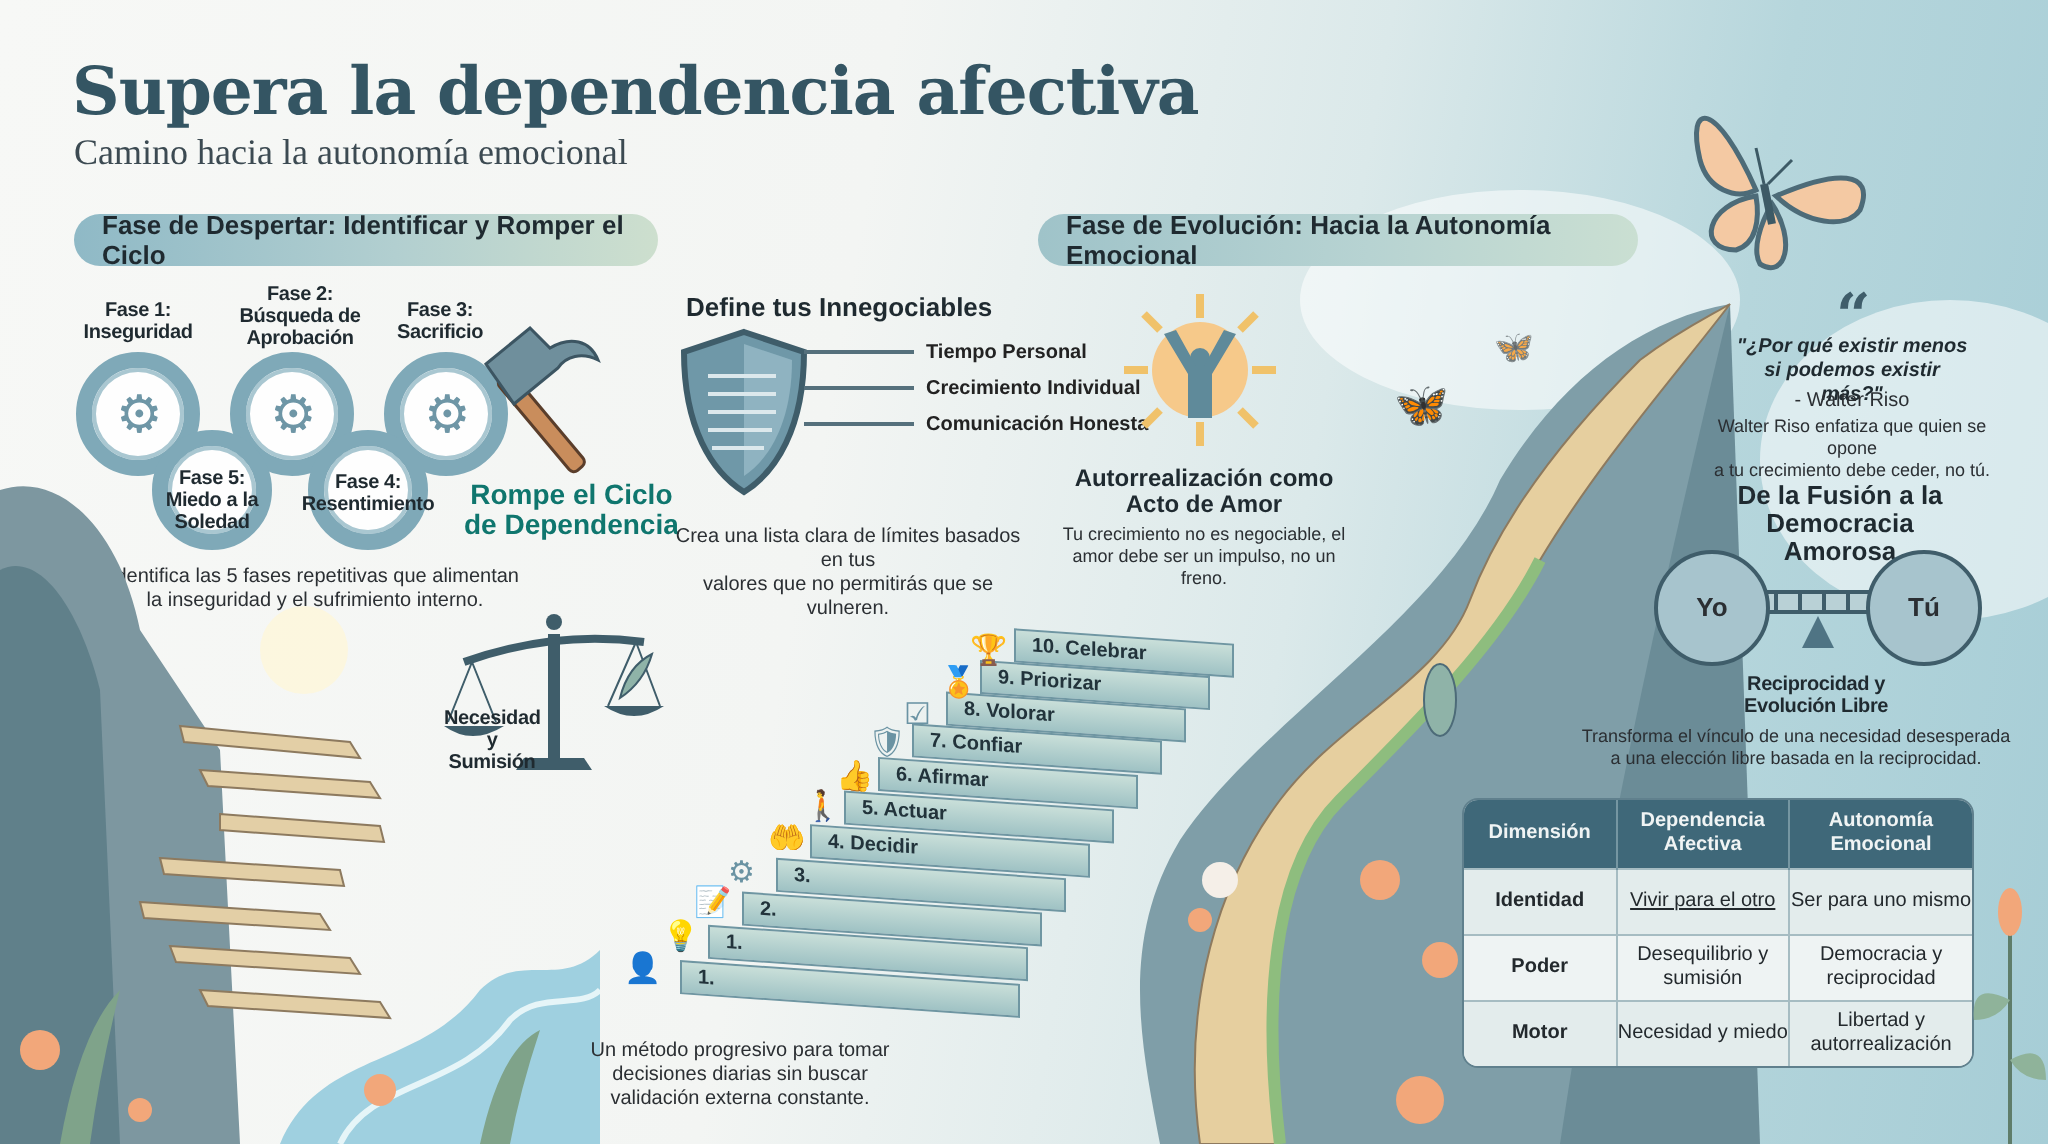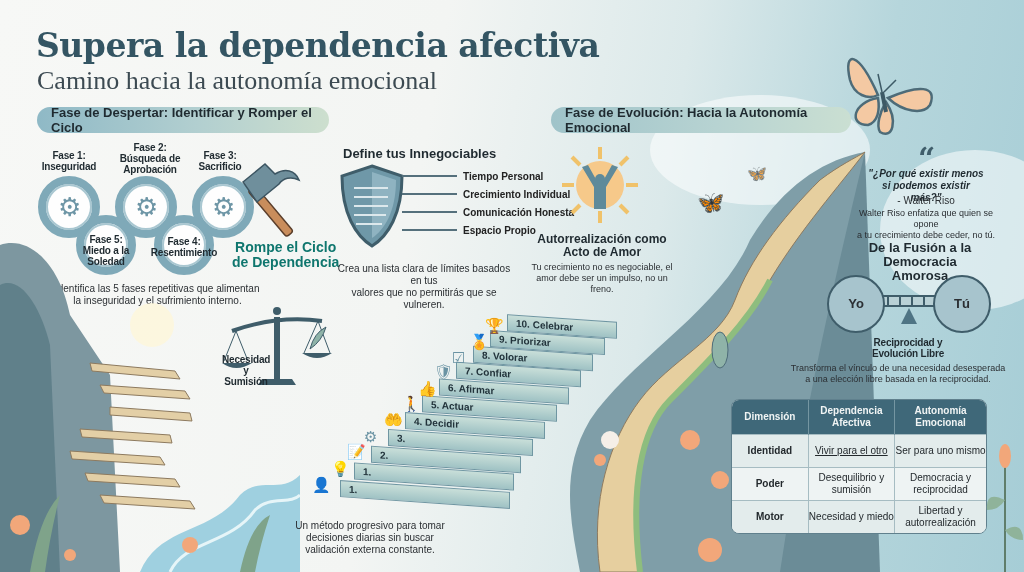--- a/index.html
+++ b/index.html
@@ -15,31 +15,31 @@
 
   
   .title {
     left: 36px; top: 26px;
     font-family: "DejaVu Serif", "Liberation Serif", serif;
     font-weight: bold; font-size: 33px; color: #345563; letter-spacing: -0.5px;
   }
   .subtitle {
     left: 37px; top: 66px;
     font-family: "Liberation Serif", "DejaVu Serif", serif;
-    font-size: 26px; color: #3c4a52;
+    font-size: 18px; color: #3c4a52;
   }
   .pill {
     height: 26px; border-radius: 13px;
     font-size: 13px; font-weight: bold; color: #1f2a30;
     display:flex; align-items:center; padding: 0 14px;
     font-family: "Liberation Sans", sans-serif;
   }
   .pill-left { left: 37px; top: 107px; width: 292px;
     background: linear-gradient(90deg, #8fb9c6 0%, #b2cfd0 55%, #cddfce 100%); }
-  .pill-right { left: 551px; top: 107px; width: 300px;
+  .pill-right { left: 519px; top: 107px; width: 300px;
     background: linear-gradient(90deg, #9fc3c9 0%, #b7d3d2 55%, #cadfd2 100%); }
 
   .lbl { font-weight: bold; font-size: 10px; line-height: 11px; text-align:center; color:#1f2a30;
          font-family: "Liberation Sans", sans-serif; letter-spacing:-0.2px; }
   .small { font-size: 10px; line-height: 12px; text-align:center; color:#2b2f33; }
 
   
   .ring { position:absolute; border-radius:50%; border: 8px solid #7fa9b8; background: rgba(255,255,255,0.85);
           box-shadow: inset 0 0 0 2px #a9c7d1; }
   .gear { position:absolute; font-size: 26px; color:#6e96a6; line-height:1; }
@@ -142,24 +142,20 @@
       <span class="line"></span>
       <span class="txt">Tiempo Personal</span>
     </div>
   <div class="row">
       <span class="line"></span>
       <span class="txt">Crecimiento Individual</span>
     </div>
   <div class="row">
       <span class="line"></span>
       <span class="txt">Comunicación Honesta</span>
-    </div>
-  <div class="row">
-      <span class="line"></span>
-      <span class="txt">Espacio Propio</span>
     </div>
 </div>
 <div class="abs small" style="left:334px; top:263px; width:180px; white-space:pre-line;">Crea una lista clara de límites basados en tus
 valores que no permitirás que se vulneren.</div>
 
 <svg class="abs" style="left:222px; top:305px;" width="110" height="90" viewBox="0 0 110 90">
   <path d="M10 26 Q55 10 100 16" stroke="#3f5d6a" stroke-width="4" fill="none"></path>
   <rect x="52" y="12" width="6" height="66" fill="#3f5d6a"></rect>
   <circle cx="55" cy="6" r="4" fill="#3f5d6a"></circle>
   <path d="M36 80 L74 80 L70 74 L40 74Z" fill="#3f5d6a"></path>

